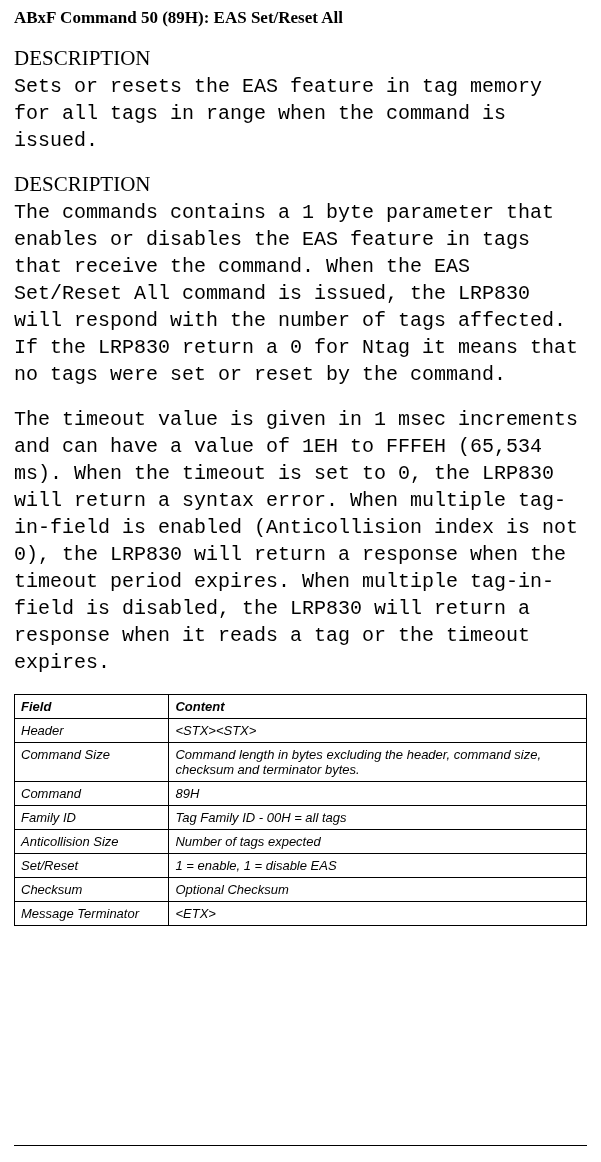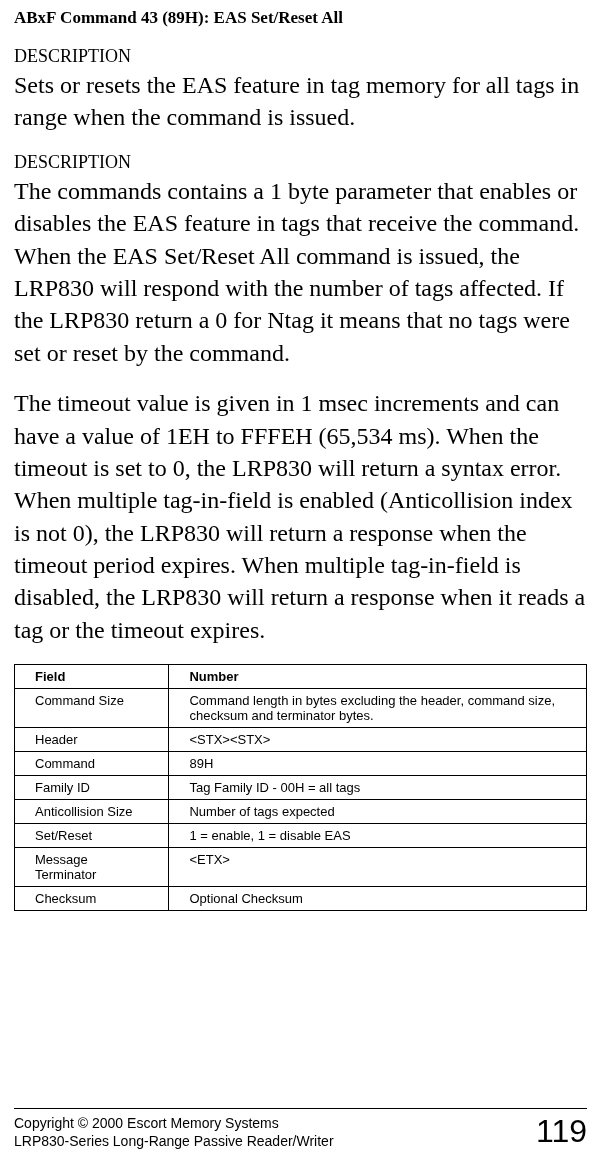--- a/index.html
+++ b/index.html
@@ -15,40 +15,42 @@
       min-height: 1162px;
       padding: 8px 14px 12px 14px;
       position: relative;
     }
     .page-title {
       font-weight: bold;
       font-size: 17px;
       margin-bottom: 18px;
     }
     .section-heading {
-      font-size: 18px;
+      font-size: 21px;
       margin-bottom: 2px;
     }
     .body-text {
-      font-size: 24px;
+      font-size: 20px;
       line-height: 1.35;
       margin-bottom: 18px;
+      font-family: Liberation Mono, monospace;
     }
     table {
       border-collapse: collapse;
       width: 100%;
       font-family: Arial, Helvetica, sans-serif;
       font-size: 13px;
       margin-top: 4px;
     }
     th, td {
       border: 1px solid #000;
-      padding: 4px 20px;
+      padding: 4px 6px;
       text-align: left;
       vertical-align: top;
+      font-style: italic;
     }
     th {
       font-weight: bold;
     }
     .footer {
       position: absolute;
       bottom: 12px;
       left: 14px;
       right: 14px;
     }
@@ -69,75 +71,68 @@
     }
     .footer-pagenum {
       font-family: Arial, Helvetica, sans-serif;
       font-size: 32px;
       font-weight: normal;
     }
   </style>
 </head>
 <body>
 
-<div class="page-title">ABxF Command 43 (89H): EAS Set/Reset All</div>
+<div class="page-title">ABxF Command 50 (89H): EAS Set/Reset All</div>
 
 <div class="section-heading">DESCRIPTION</div>
 <div class="body-text">Sets or resets the EAS feature in tag memory for all tags in range when the command is issued.</div>
 
 <div class="section-heading">DESCRIPTION</div>
 <div class="body-text">The commands contains a 1 byte parameter that enables or disables the EAS feature in tags that receive the command. When the EAS Set/Reset All command is issued, the LRP830 will respond with the number of tags affected. If the LRP830 return a 0 for Ntag it means that no tags were set or reset by the command.</div>
 
 <div class="body-text">The timeout value is given in 1 msec increments  and can have a value of 1EH to FFFEH (65,534 ms).  When the timeout is set to 0, the LRP830 will return a syntax error. When multiple tag-in-field is enabled (Anticollision index is not 0), the LRP830 will return a response when the timeout period expires. When multiple tag-in-field is disabled, the LRP830 will return a response when it reads a tag or the timeout expires.</div>
 
 <table>
   <thead>
     <tr>
       <th style="width:27%">Field</th>
-      <th>Number</th>
+      <th>Content</th>
     </tr>
   </thead>
   <tbody>
     <tr>
+      <td>Header</td>
+      <td>&lt;STX&gt;&lt;STX&gt;</td>
+    </tr>
+    <tr>
       <td>Command Size</td>
       <td>Command length in bytes excluding the header, command size, checksum and terminator bytes.</td>
-    </tr>
-    <tr>
-      <td>Header</td>
-      <td>&lt;STX&gt;&lt;STX&gt;</td>
     </tr>
     <tr>
       <td>Command</td>
       <td>89H</td>
     </tr>
     <tr>
       <td>Family ID</td>
       <td>Tag Family ID - 00H = all tags</td>
     </tr>
     <tr>
       <td>Anticollision Size</td>
       <td>Number of tags expected</td>
     </tr>
     <tr>
       <td>Set/Reset</td>
       <td>1 = enable, 1 = disable EAS</td>
     </tr>
     <tr>
+      <td>Checksum</td>
+      <td>Optional Checksum</td>
+    </tr>
+    <tr>
       <td>Message Terminator</td>
       <td>&lt;ETX&gt;</td>
-    </tr>
-    <tr>
-      <td>Checksum</td>
-      <td>Optional Checksum</td>
     </tr>
   </tbody>
 </table>
 
 <div class="footer">
   <hr class="footer-rule">
-  <div class="footer-row">
-    <div class="footer-left">
-      <div>Copyright © 2000 Escort Memory Systems</div>
-      <div>LRP830-Series Long-Range Passive Reader/Writer</div>
-    </div>
-    <div class="footer-pagenum">119</div>
-  </div>
 </div>
 
 </body></html>

